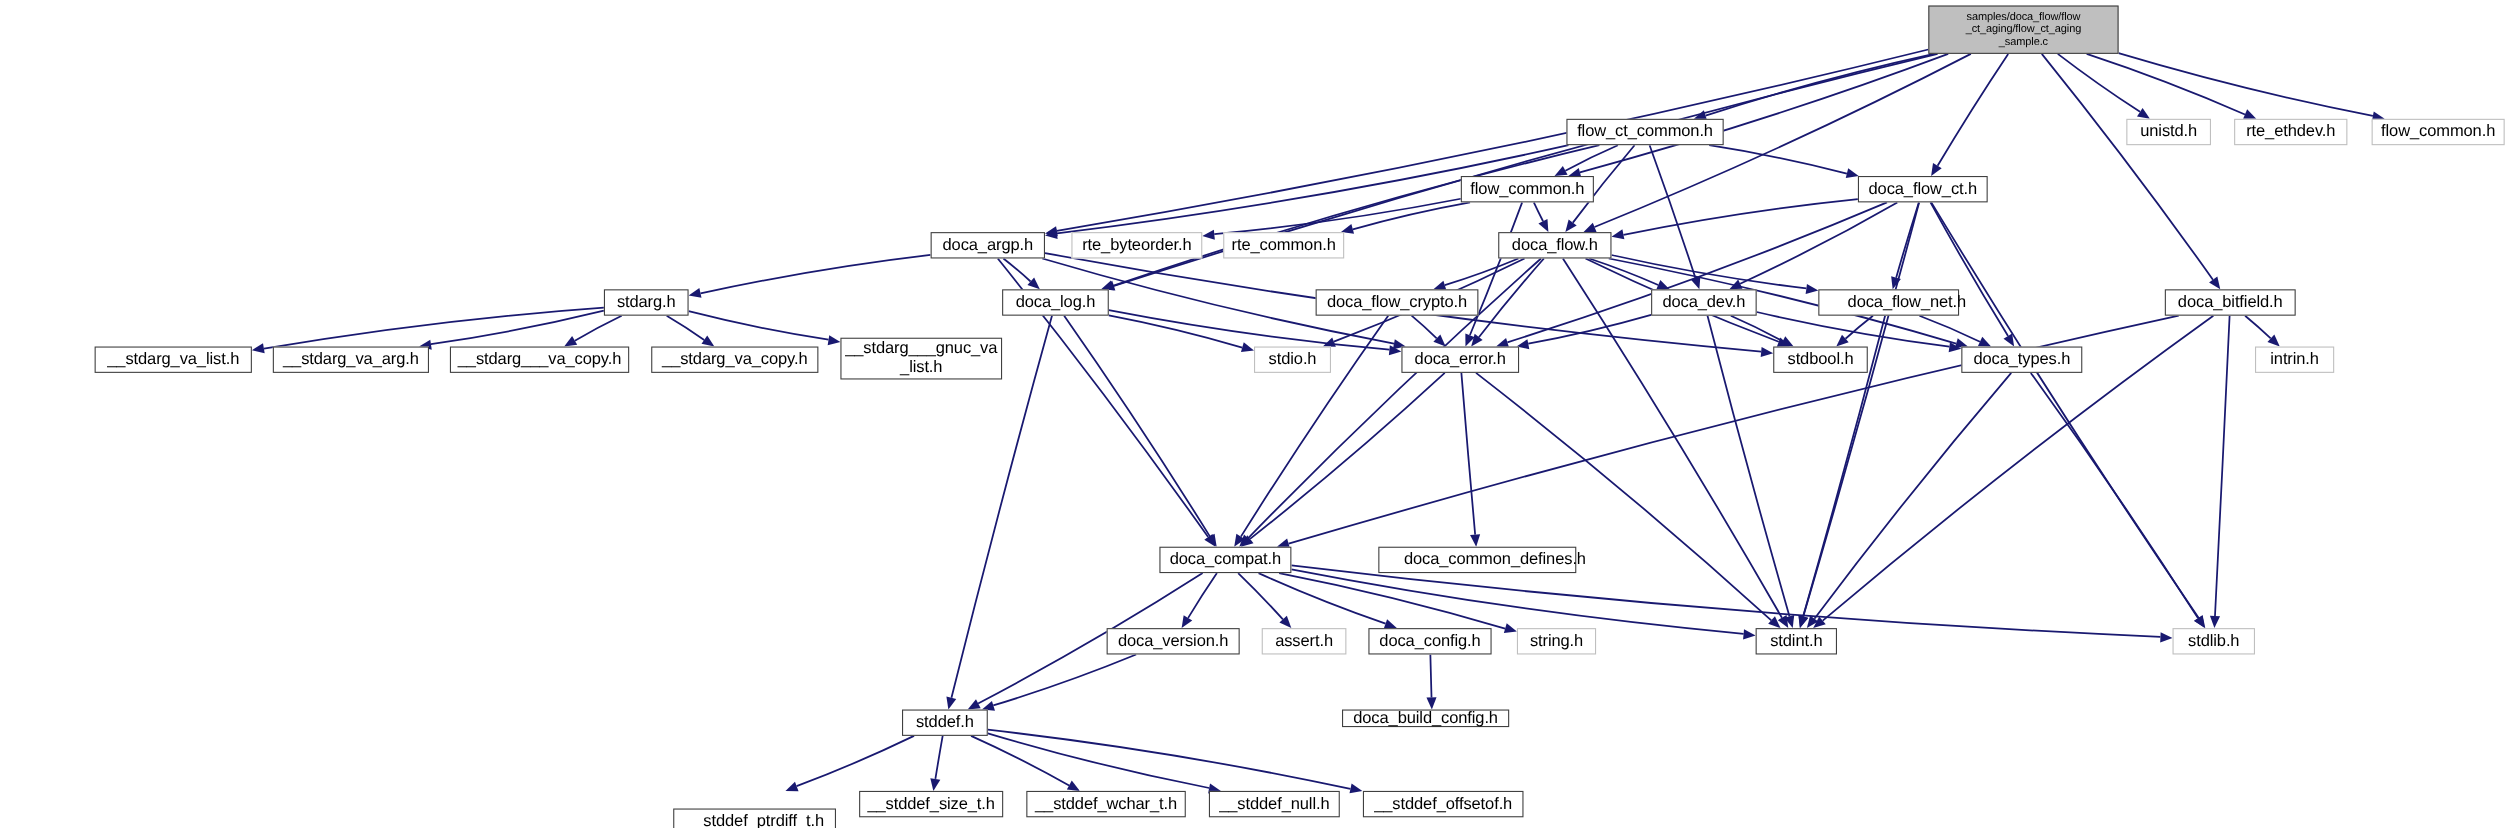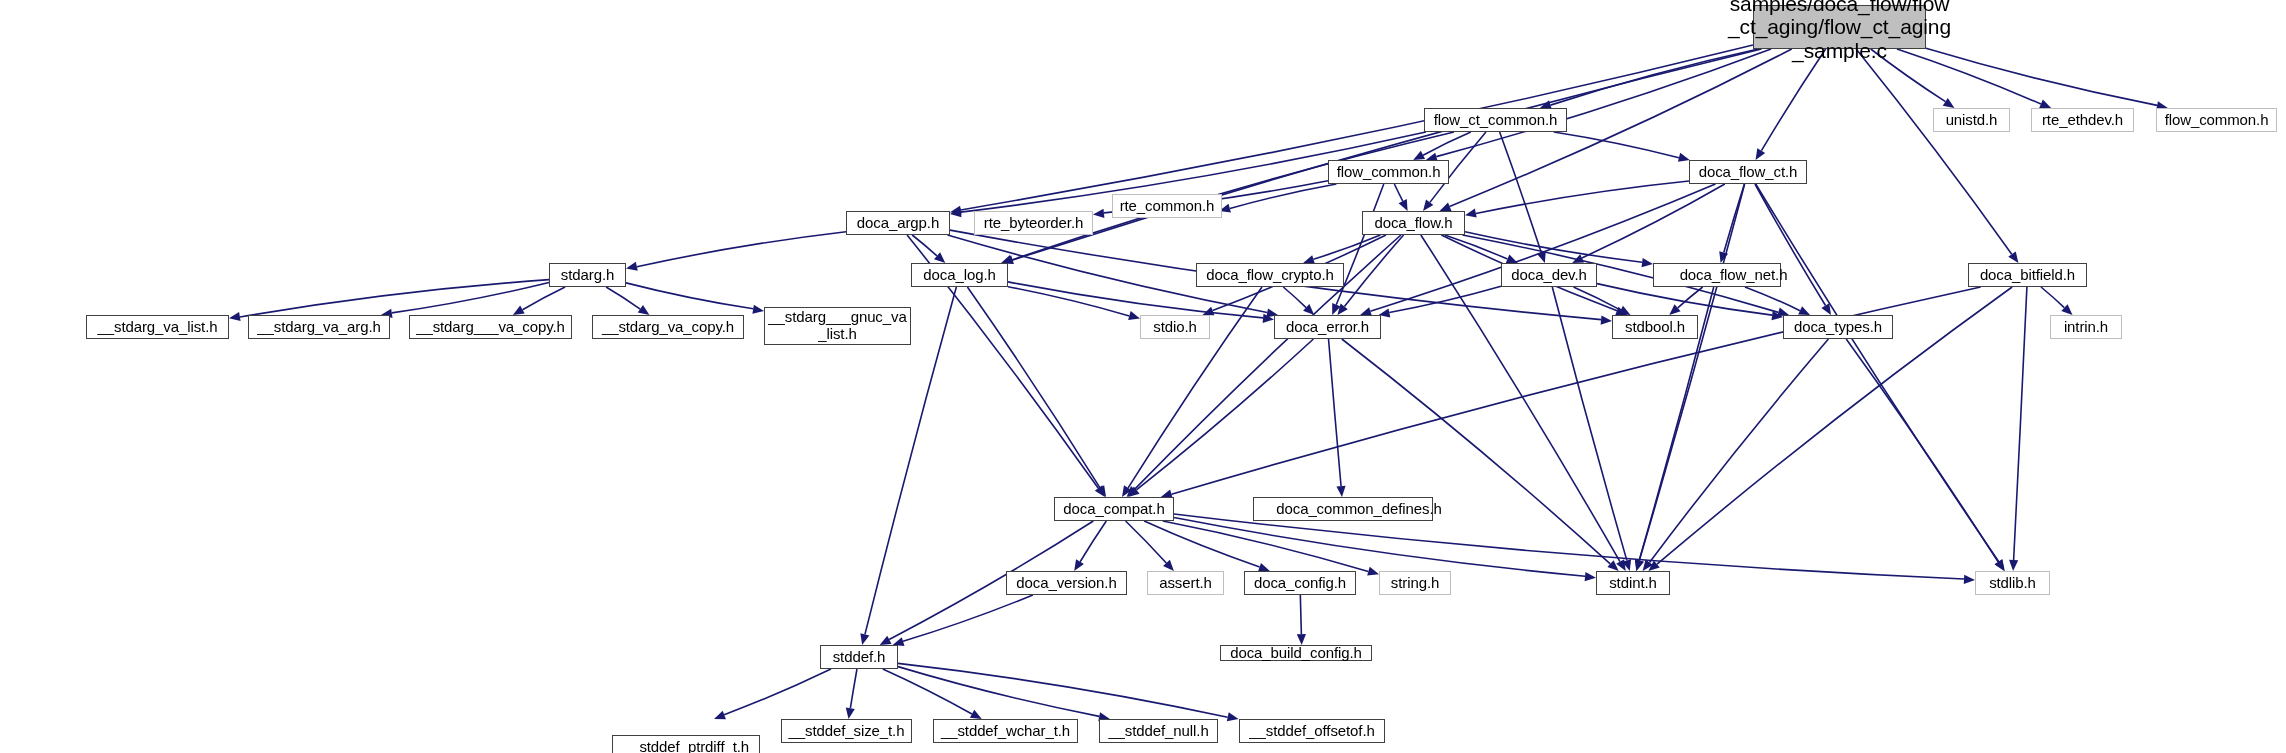--- a/index.html
+++ b/index.html
@@ -43,21 +43,21 @@
     line-height: 1.12;
     white-space: pre-line;
     letter-spacing: -0.1px;
   }
   .node.solid {
     border: 1px solid #404040;
   }
   .node.root {
     background: #bfbfbf;
     border: 1px solid #404040;
-    font-size: 21px;
+    font-size: 10px;
   }
 </style>
 </head>
 <body>
 
 <div id="graph-root">
   <svg id="graph-svg" viewBox="0 0 2286 753" preserveAspectRatio="none" aria-hidden="true">
       <path d="M1758.1236559139784,49 Q1652.9601692996462,72.05404586547641 1550.50588393584,105.12922323827584" class="edge"></path>
       <polygon points="1539.8870967741937,108 1548.976517174857,100.28362541215083 1551.7637487233535,109.05125566753145" class="arrowhead"></polygon>
       <path d="M1771.0724137931034,49 Q1606.2459987964035,110.78430254500933 1436.2962104862256,156.63314740465032" class="edge"></path>
@@ -228,21 +228,21 @@
 _ct_aging/flow_ct_aging
 _sample.c</div>
       <div class="node " style="left: 1933px; top: 108px; width: 77px; height: 24px;">unistd.h</div>
       <div class="node " style="left: 2031px; top: 108px; width: 103px; height: 24px;">rte_ethdev.h</div>
       <div class="node " style="left: 2156px; top: 108px; width: 121px; height: 24px;">flow_common.h</div>
       <div class="node solid" style="left: 1424px; top: 108px; width: 143px; height: 24px;">flow_ct_common.h</div>
       <div class="node solid" style="left: 1328px; top: 160px; width: 121px; height: 24px;">flow_common.h</div>
       <div class="node solid" style="left: 1689px; top: 160px; width: 118px; height: 24px;">doca_flow_ct.h</div>
       <div class="node solid" style="left: 846px; top: 211px; width: 104px; height: 24px;">doca_argp.h</div>
       <div class="node " style="left: 974px; top: 211px; width: 119px; height: 24px;">rte_byteorder.h</div>
-      <div class="node " style="left: 1112px; top: 194px; width: 110px; height: 24px;">rte_common.h</div>
+      <div class="node " style="left: 1112px; top: 211px; width: 110px; height: 24px;">rte_common.h</div>
       <div class="node solid" style="left: 1362px; top: 211px; width: 103px; height: 24px;">doca_flow.h</div>
       <div class="node solid" style="left: 1968px; top: 263px; width: 119px; height: 24px;">doca_bitfield.h</div>
       <div class="node solid" style="left: 549px; top: 263px; width: 77px; height: 24px;">stdarg.h</div>
       <div class="node solid" style="left: 911px; top: 263px; width: 97px; height: 24px;">doca_log.h</div>
       <div class="node solid" style="left: 1196px; top: 263px; width: 148px; height: 24px;">doca_flow_crypto.h</div>
       <div class="node solid" style="left: 1501px; top: 263px; width: 96px; height: 24px;">doca_dev.h</div>
       <div class="node solid" style="left: 1653px; top: 263px; width: 128px; height: 24px; padding-left: 33px;">doca_flow_net.h</div>
       <div class="node solid" style="left: 86px; top: 315px; width: 143px; height: 24px;">__stdarg_va_list.h</div>
       <div class="node solid" style="left: 248px; top: 315px; width: 142px; height: 24px;">__stdarg_va_arg.h</div>
       <div class="node solid" style="left: 409px; top: 315px; width: 163px; height: 24px;">__stdarg___va_copy.h</div>

